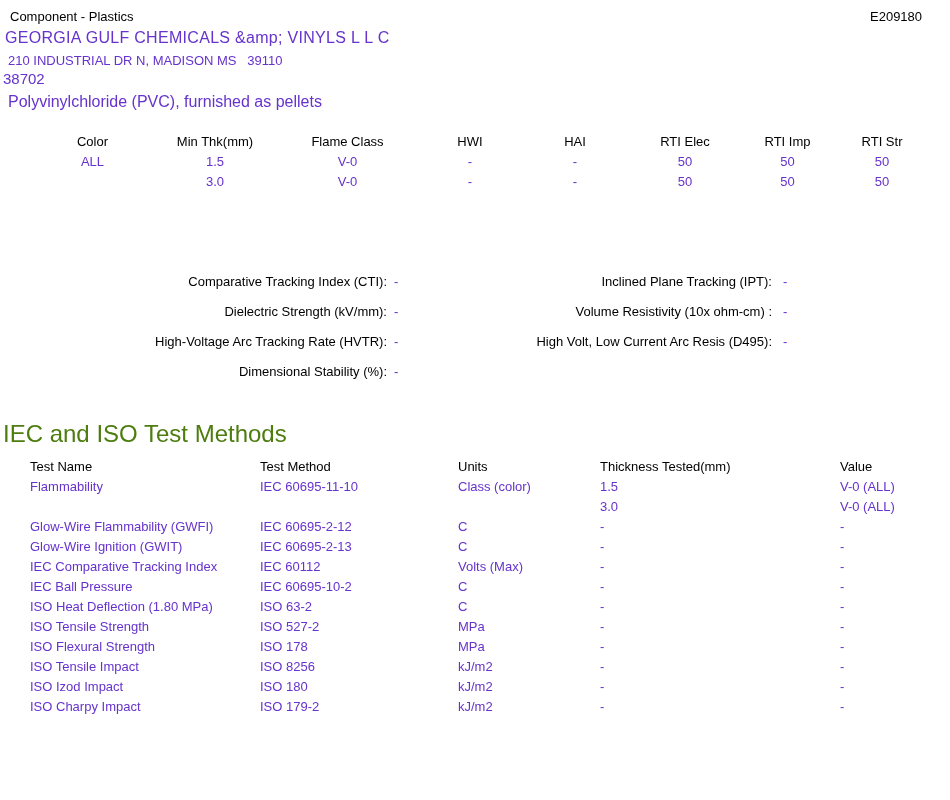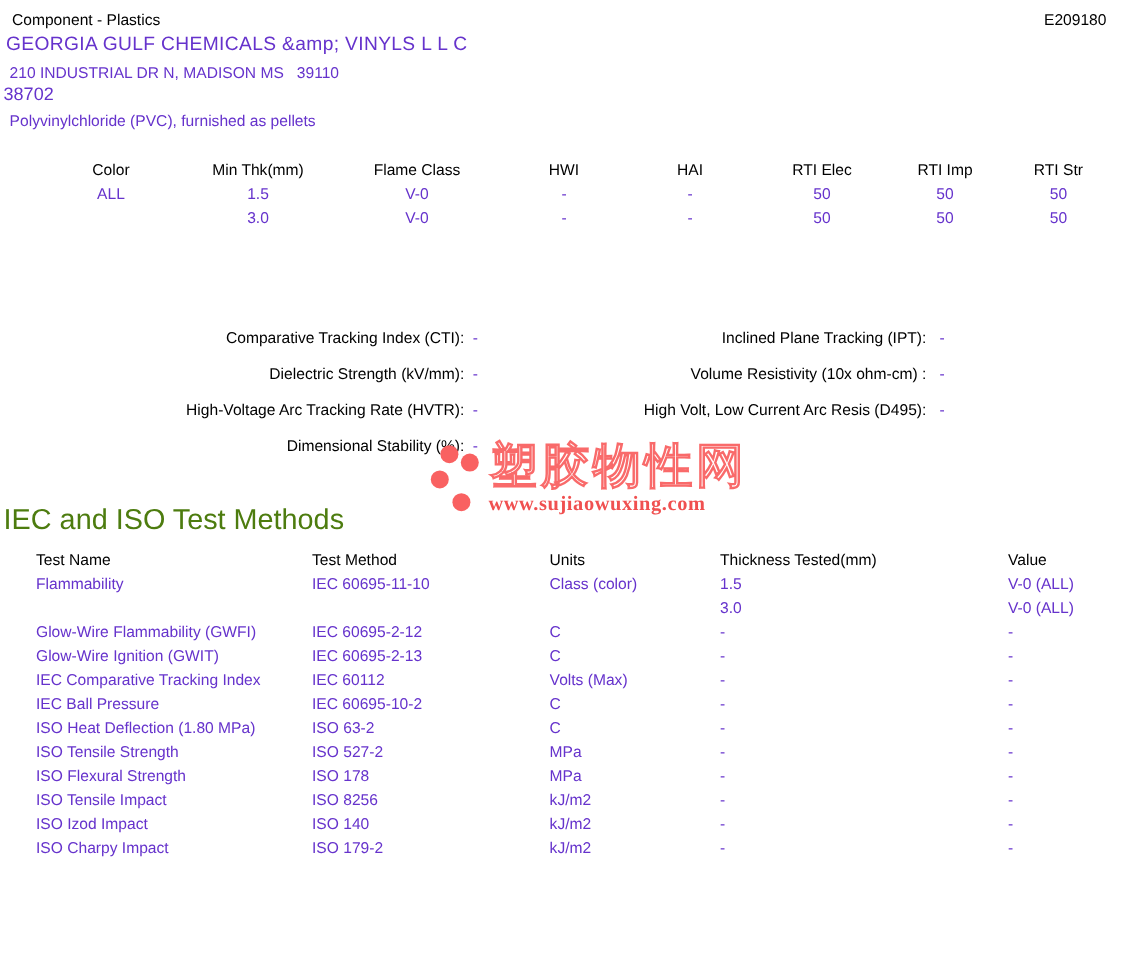--- a/index.html
+++ b/index.html
@@ -19,21 +19,21 @@
   .abs { position: absolute; }
   .purple { color: #6633CC; }
   .black { color: #000000; }
 
   
   #hdr-left   { left: 10px;  top: 9px;  font-size: 13px; }
   #file-num   { left: 870px; top: 9px;  font-size: 13px; }
   #company    { left: 5px;   top: 29px; font-size: 16px; letter-spacing: 0.3px; }
   #address    { left: 8px;   top: 53px; font-size: 13px; white-space: pre; }
   #zip        { left: 3px;   top: 70px; font-size: 15px; }
-  #product    { left: 8px;   top: 93px; font-size: 13px; }
+  #product    { left: 8px;   top: 93px; font-size: 16px; }
 
   
   #ratings-table {
     left: 30px; top: 131px;
     border-collapse: collapse;
     table-layout: fixed;
     width: 899px;
     font-size: 13px;
   }
   #ratings-table th, #ratings-table td {
@@ -204,28 +204,20 @@
       <span class="elec-value-right">-</span>
     </div>
     <div class="elec-row">
       <span class="elec-label-left">Dimensional Stability (%):</span>
       <span class="elec-value-left">-</span>
       <span class="elec-label-right"></span>
       <span class="elec-value-right"></span>
     </div>
   </div>
 
-  <div class="abs" id="logo">
-    <span class="logo-dot" id="logo-dot-1"></span>
-    <span class="logo-dot" id="logo-dot-2"></span>
-    <span class="logo-dot" id="logo-dot-3"></span>
-    <span class="logo-dot" id="logo-dot-4"></span>
-    <span id="logo-cn">塑胶物性网</span>
-    <span id="logo-url">www.sujiaowuxing.com</span>
-  </div>
 
   <div class="abs" id="iec-heading">IEC and ISO Test Methods</div>
 
   <table class="abs" id="test-table">
     <colgroup>
       <col style="width:230px">
         <col style="width:198px">
         <col style="width:142px">
         <col style="width:240px">
         <col style="width:110px">
@@ -305,21 +297,21 @@
         </tr>
         <tr>
           <td>ISO Tensile Impact</td>
           <td>ISO 8256</td>
           <td>kJ/m2</td>
           <td>-</td>
           <td>-</td>
         </tr>
         <tr>
           <td>ISO Izod Impact</td>
-          <td>ISO 140</td>
+          <td>ISO 180</td>
           <td>kJ/m2</td>
           <td>-</td>
           <td>-</td>
         </tr>
         <tr>
           <td>ISO Charpy Impact</td>
           <td>ISO 179-2</td>
           <td>kJ/m2</td>
           <td>-</td>
           <td>-</td>

